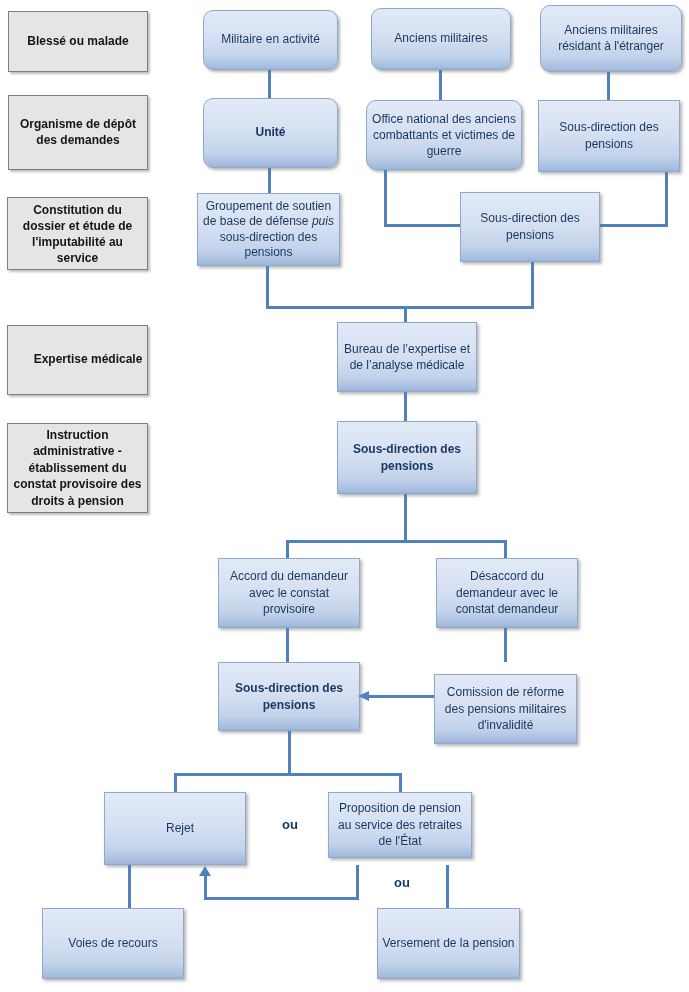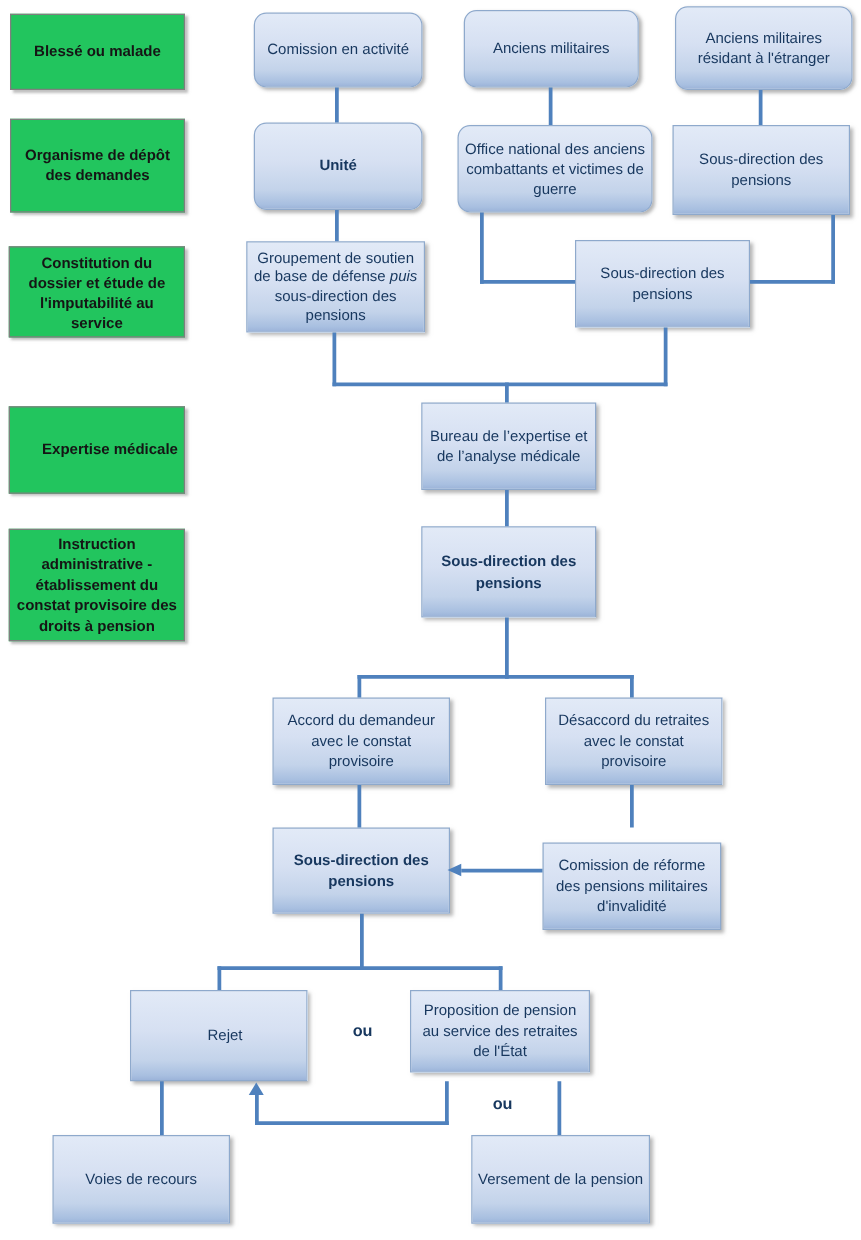--- a/index.html
+++ b/index.html
@@ -14,21 +14,21 @@
     padding:2px 3px;
   }
   .blue{
     background:linear-gradient(to bottom,#e2eaf7 0%,#d6e0f2 45%,#c3d3ea 78%,#a8bfe0 95%,#9cb4d9 100%);
     border:1px solid #8ea9cc;
     color:#17375e;
     box-shadow:2px 2px 3px rgba(120,120,120,0.55);
   }
   .round{border-radius:10px;}
   .white-label{
-    background:#22c55e;
+    background:#e5e5e5;
     border:1px solid #7f7f7f;
     color:#151515;
     font-weight:bold;
     box-shadow:2px 2px 2px rgba(140,140,140,0.55);
   }
   .bold{font-weight:bold;}
   .line{position:absolute;background:#4f81bd;}
   .arrow-left{
     position:absolute;width:0;height:0;
     border-top:5px solid transparent;border-bottom:5px solid transparent;
@@ -60,21 +60,21 @@
     <span>Constitution du dossier et étude de l'imputabilité au service</span>
   </div>
   <div class="node white-label" style="left:7px;top:325px;width:141px;height:70px;padding-left:24px;">
     <span>Expertise médicale</span>
   </div>
   <div class="node white-label" style="left:7px;top:423px;width:141px;height:90px;line-height:16.5px;padding:2px 0;">
     <span>Instruction administrative - établissement du constat provisoire des droits à pension</span>
   </div>
 
   <div class="node blue round" style="left:203px;top:10px;width:135px;height:60px;">
-    <span>Comission en activité</span>
+    <span>Militaire en activité</span>
   </div>
   <div class="node blue round" style="left:371px;top:8px;width:140px;height:62px;">
     <span>Anciens militaires</span>
   </div>
   <div class="node blue round" style="left:540px;top:5px;width:142px;height:67px;">
     <span>Anciens militaires résidant à l'étranger</span>
   </div>
 
   <div class="node blue round bold" style="left:203px;top:98px;width:135px;height:70px;">
     <span>Unité</span>
@@ -98,21 +98,21 @@
   </div>
 
   <div class="node blue bold" style="left:337px;top:421px;width:140px;height:73px;line-height:17px;">
     <span>Sous-direction des pensions</span>
   </div>
 
   <div class="node blue" style="left:218px;top:558px;width:142px;height:70px;line-height:16.5px;">
     <span>Accord du demandeur avec le constat provisoire</span>
   </div>
   <div class="node blue" style="left:436px;top:558px;width:142px;height:70px;line-height:16.5px;">
-    <span>Désaccord du retraites avec le constat provisoire</span>
+    <span>Désaccord du demandeur avec le constat demandeur</span>
   </div>
 
   <div class="node blue bold" style="left:218px;top:662px;width:142px;height:69px;line-height:17px;">
     <span>Sous-direction des pensions</span>
   </div>
   <div class="node blue" style="left:434px;top:662px;width:143px;height:70px;line-height:16.5px;margin-top:12px;">
     <span>Comission de réforme des pensions militaires d'invalidité</span>
   </div>
 
   <div class="node blue" style="left:104px;top:792px;width:142px;height:73px;padding-left:13px;">

